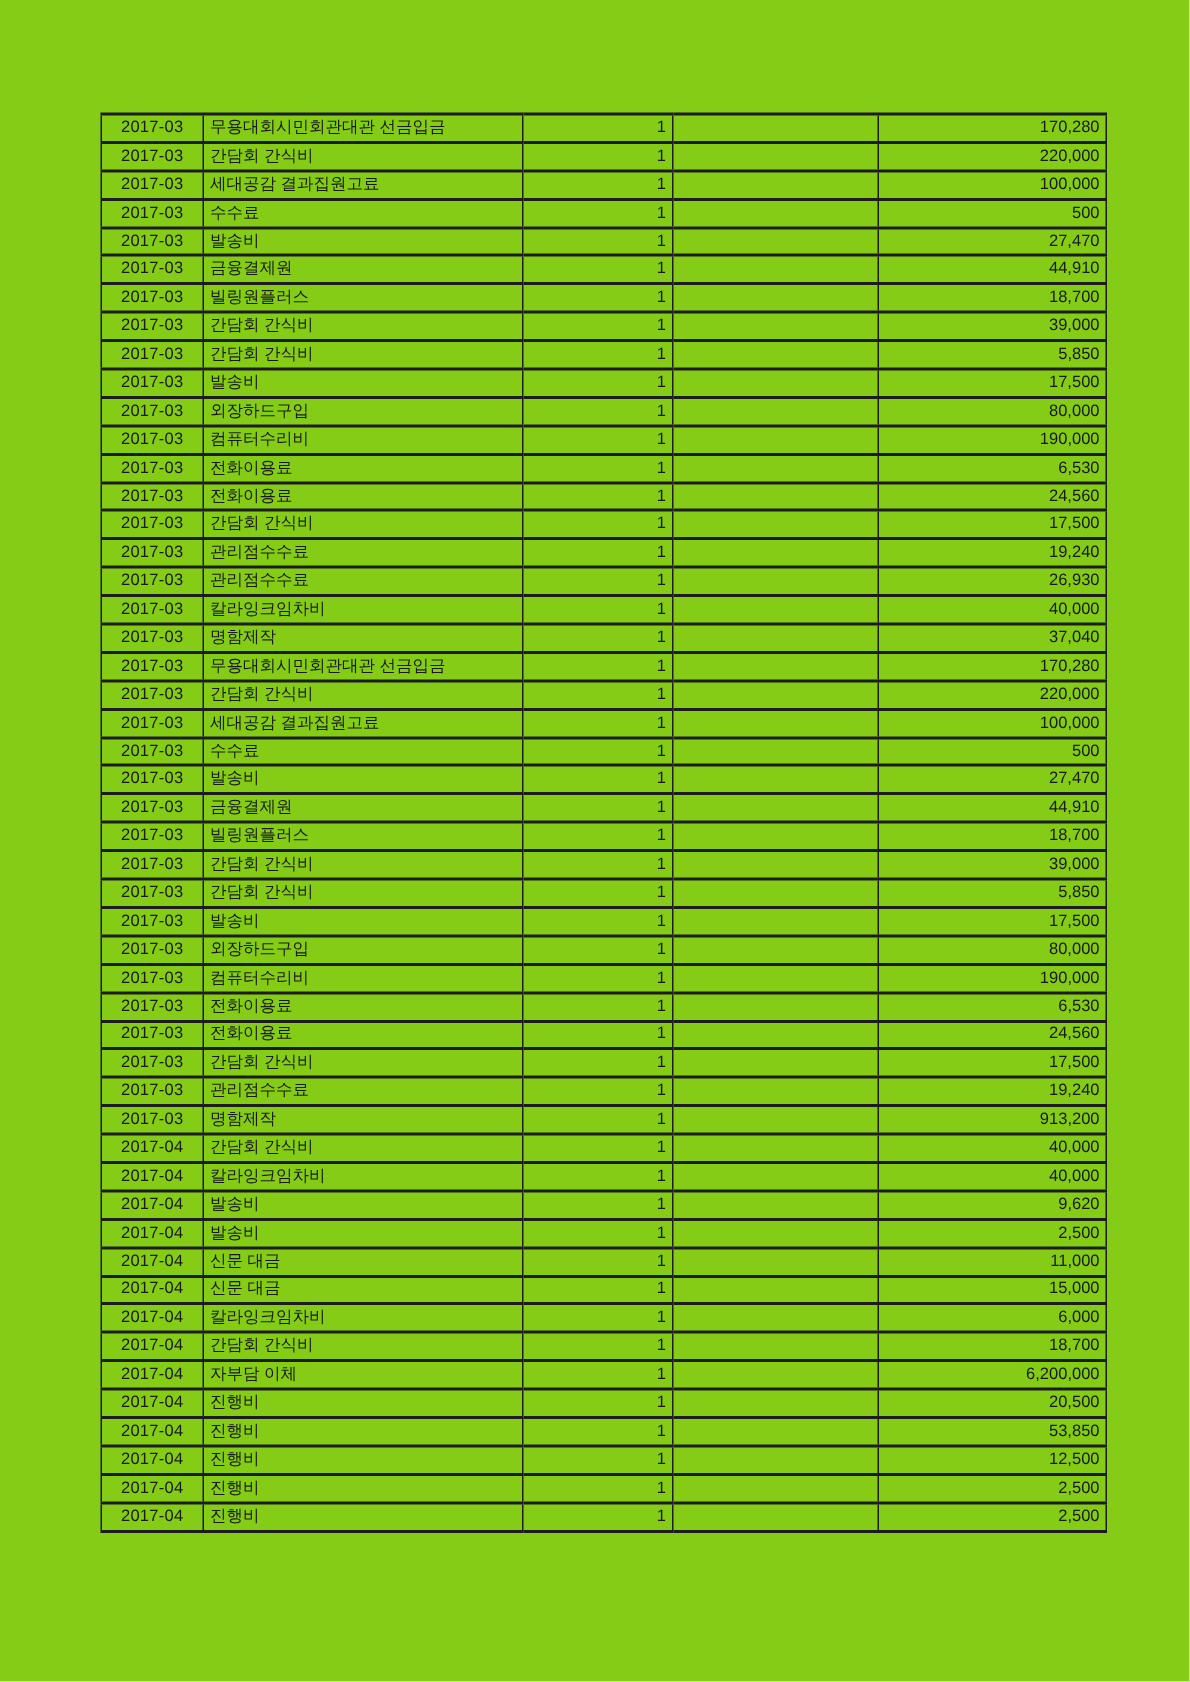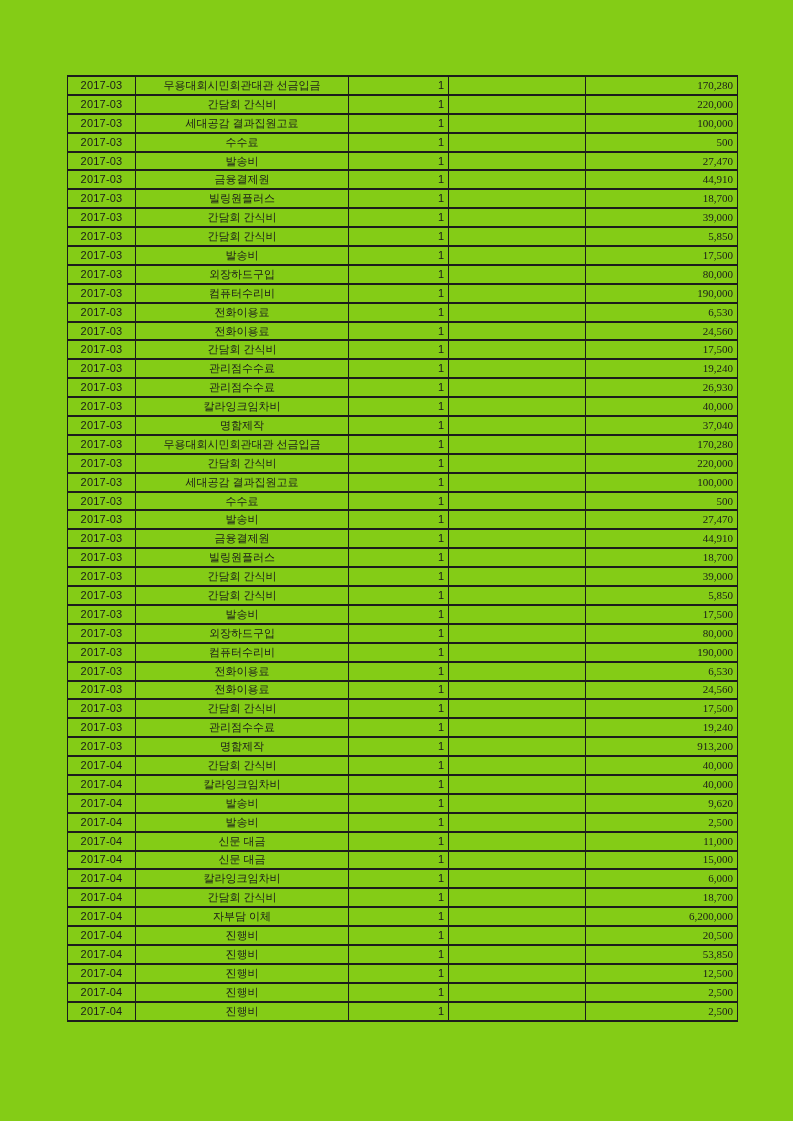--- a/index.html
+++ b/index.html
@@ -37,24 +37,24 @@
     border-bottom: 2px solid #1c1c1c;
     border-left: 1px solid #1c1c1c;
     border-right: 1px solid #1c1c1c;
     padding: 0 4px;
     white-space: nowrap;
     overflow: hidden;
     vertical-align: middle;
     line-height: 1;
   }
   td.cell-date   { text-align: center; letter-spacing: 0.2px; }
-  td.cell-desc   { text-align: center;  padding-left: 6px; }
+  td.cell-desc   { text-align: left;  padding-left: 6px; }
   td.cell-qty    { text-align: right; padding-right: 5px; }
   td.cell-blank  { text-align: left; }
-  td.cell-amount { text-align: right; padding-right: 8px; font-family: Liberation Serif, serif; }
+  td.cell-amount { text-align: right; padding-right: 8px; }
 </style>
 </head>
 <body>
 
 <div class="page">
   <table class="ledger">
     <colgroup>
       <col class="c-date">
       <col class="c-desc">
       <col class="c-qty">

